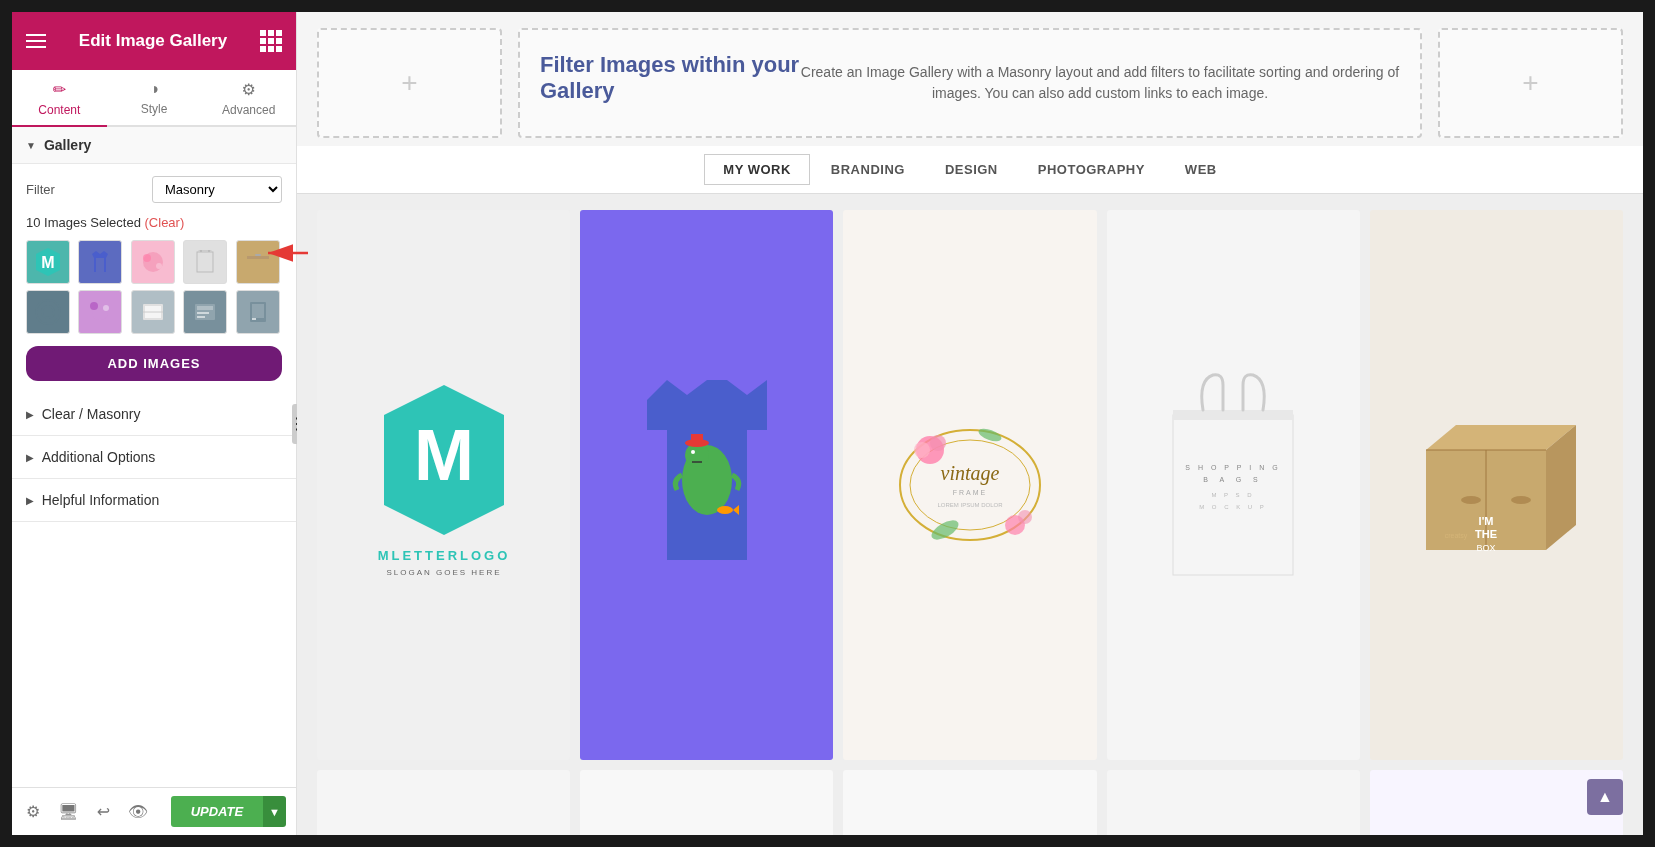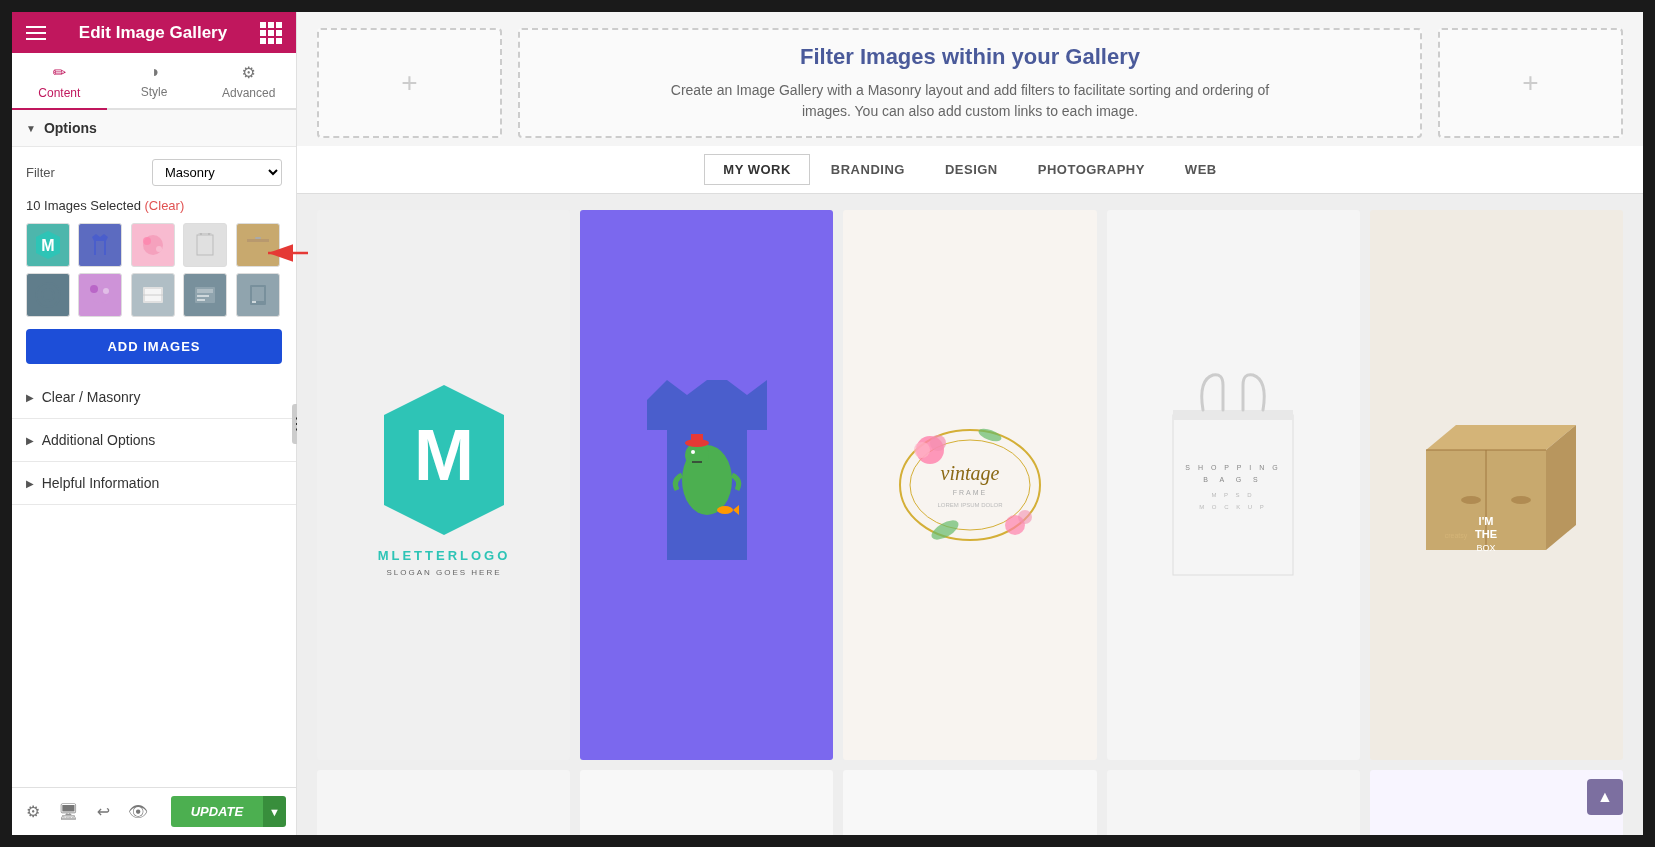--- a/index.html
+++ b/index.html
@@ -31,21 +31,21 @@
       height: 100%;
     }
 
     .panel-header {
       background: #c0175d;
       color: #fff;
       display: flex;
       align-items: center;
       justify-content: space-between;
       padding: 0 14px;
-      height: 41px;
+      height: 58px;
       font-size: 17px;
       font-weight: bold;
     }
 
     .panel-header .hamburger {
       display: flex;
       flex-direction: column;
       gap: 4px;
       cursor: pointer;
     }
@@ -173,29 +173,29 @@
     .thumb-4 { background: #e0e0e0; }
     .thumb-5 { background: #c8a96e; }
     .thumb-6 { background: #607d8b; }
     .thumb-7 { background: #ce93d8; }
     .thumb-8 { background: #b0bec5; }
     .thumb-9 { background: #78909c; }
     .thumb-10 { background: #90a4ae; }
 
     .add-images-btn {
       width: 100%;
-      background: #1d4ed8;
+      background: #701a75;
       color: #fff;
       border: none;
       padding: 10px;
       font-size: 13px;
       font-weight: bold;
       letter-spacing: 1px;
       cursor: pointer;
-      border-radius: 4px;
+      border-radius: 12px;
       text-transform: uppercase;
     }
 
     .section-collapsed {
       display: flex;
       align-items: center;
       padding: 13px 14px;
       cursor: pointer;
       font-size: 14px;
       font-weight: 500;
@@ -285,21 +285,21 @@
       color: #ccc;
     }
     .empty-block.large {
       flex: 1;
       height: 110px;
     }
 
     .gallery-info-box {
       flex: 1;
       display: flex;
-      flex-direction: column;
+      flex-direction: row;
       align-items: center;
       justify-content: center;
       padding: 10px 20px;
     }
     .gallery-info-title {
       font-size: 22px;
       font-weight: 600;
       color: #4a5a9a;
       margin-bottom: 10px;
     }
@@ -527,21 +527,21 @@
           <div class="tab">
             <span class="tab-icon">⚙</span>
             <span>Advanced</span>
           </div>
         </div>
 
         <div class="panel-body">
 
           <div class="section-header open">
             <span class="arrow">▼</span>
-            <span>Options</span>
+            <span>Gallery</span>
           </div>
 
           <div class="gallery-content">
             
             
             <div class="layout-row">
               <span class="layout-label">Filter</span>
               <select class="layout-select">
                 <option>Masonry</option>
                 <option>Grid</option>

